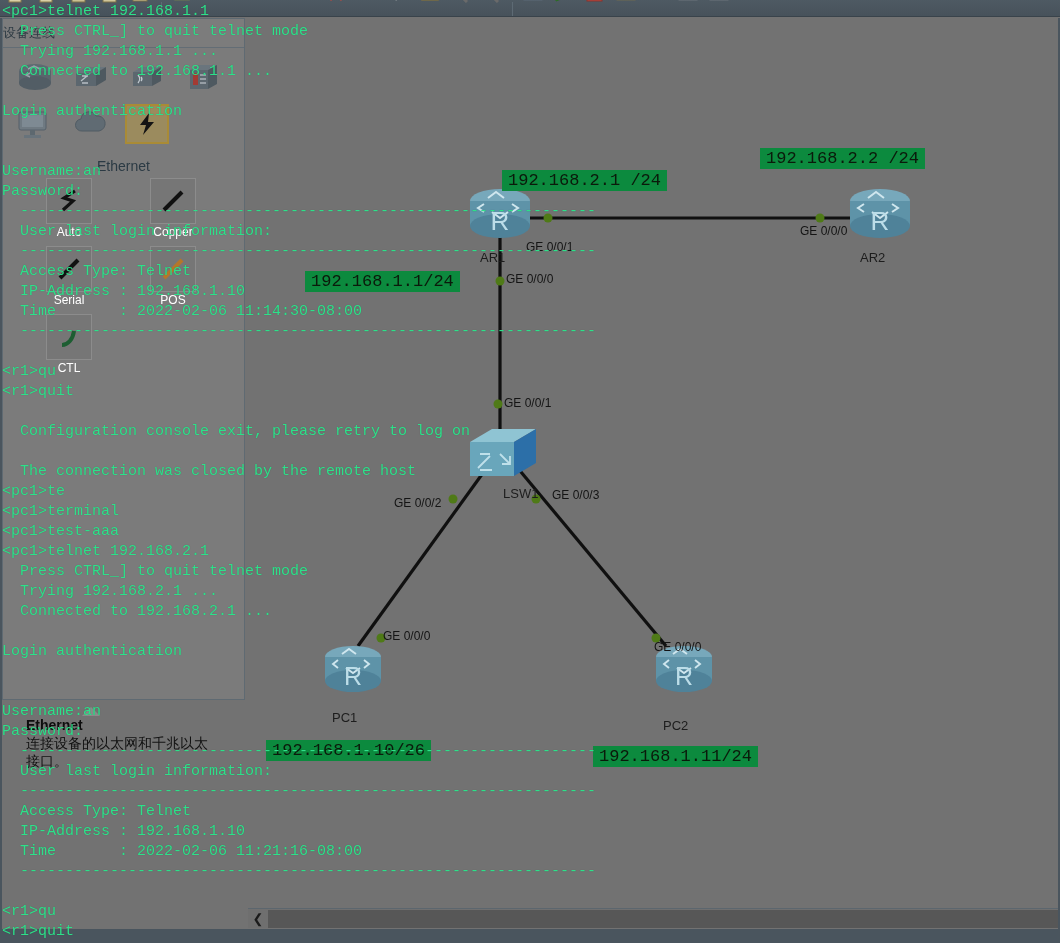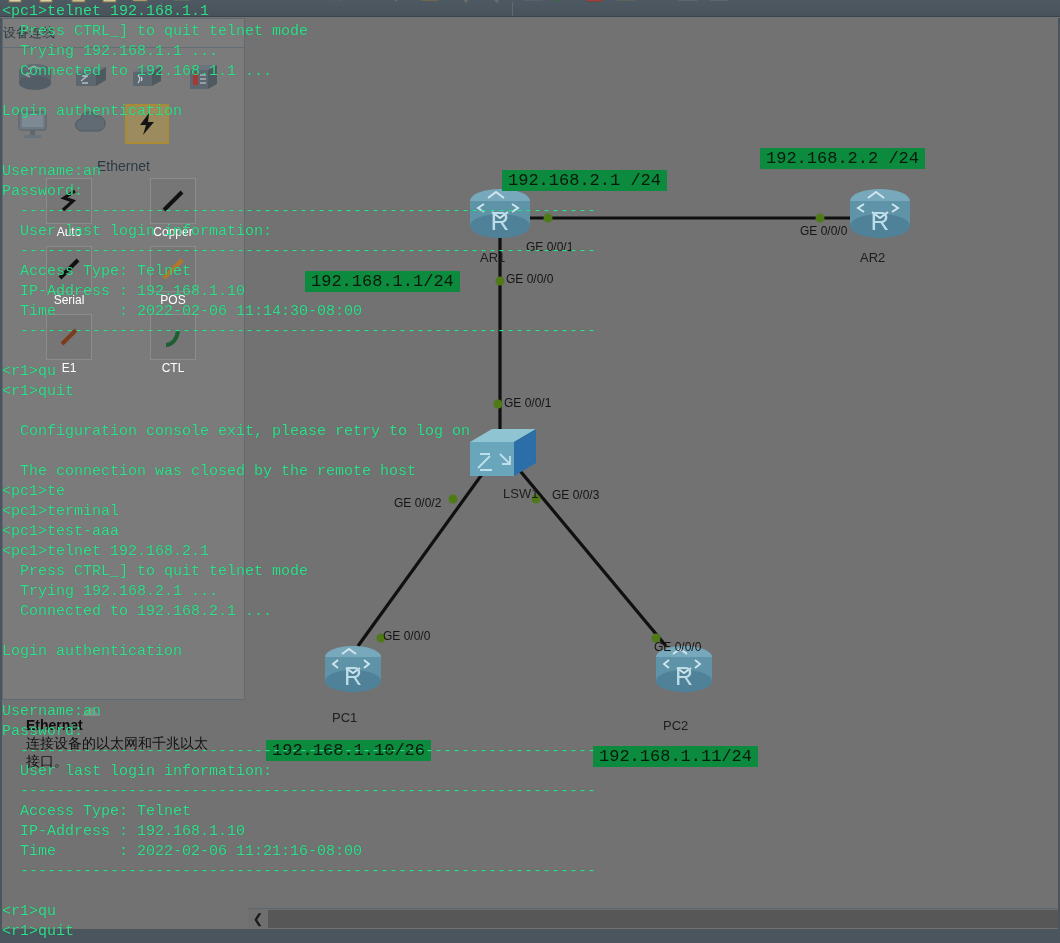--- a/index.html
+++ b/index.html
@@ -348,28 +348,20 @@
 
         <div class="cable-item">
           <div class="cable-box">
             <svg width="28" height="28" viewBox="0 0 28 28">
                 <path d="M5 23L23 5" stroke="#b5762a" stroke-width="4" fill="none"></path>
               </svg>
           </div>
           <div class="cable-label">POS</div>
         </div>
 
-        <div class="cable-item">
-          <div class="cable-box">
-            <svg width="28" height="28" viewBox="0 0 28 28">
-                <path d="M7 21L21 7" stroke="#7c3b1d" stroke-width="4" fill="none"></path>
-              </svg>
-          </div>
-          <div class="cable-label">E1</div>
-        </div>
 
 
         <div class="cable-item">
           <div class="cable-box">
             <svg width="28" height="28" viewBox="0 0 28 28">
                 <path d="M7 22c6 0 11-6 12-14" stroke="#1d5e32" stroke-width="4" fill="none"></path>
               </svg>
           </div>
           <div class="cable-label">CTL</div>
         </div>

